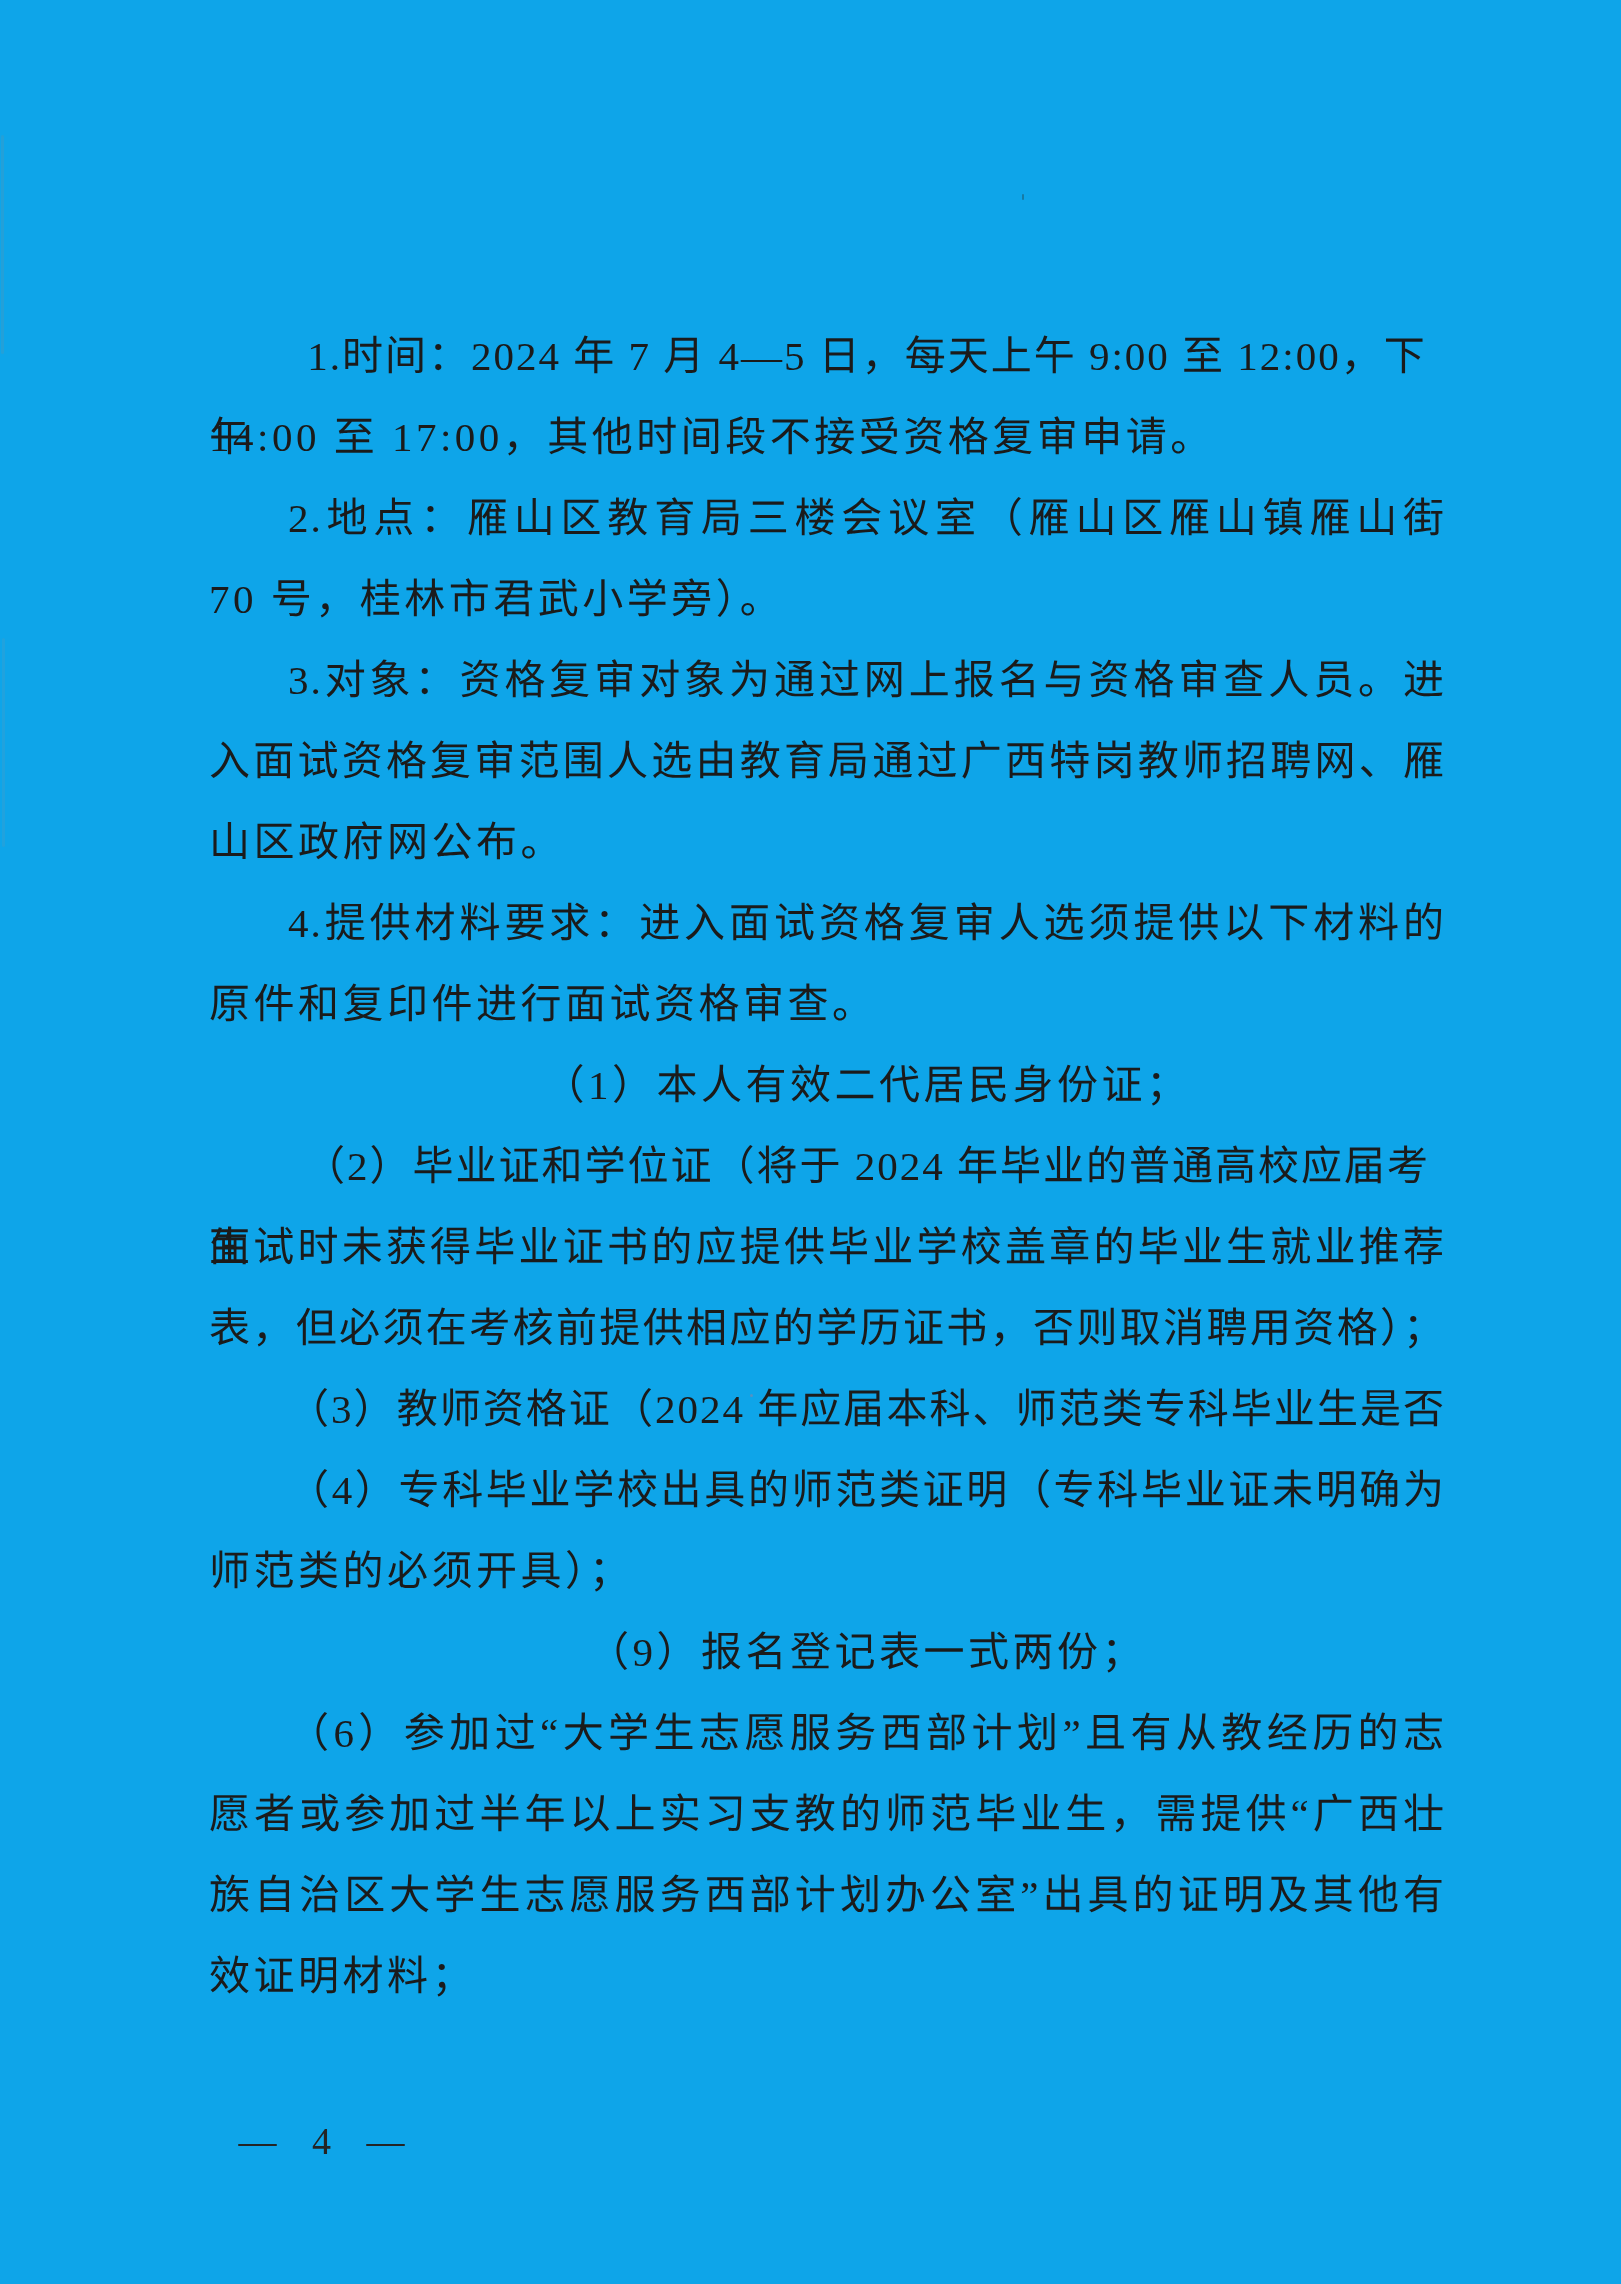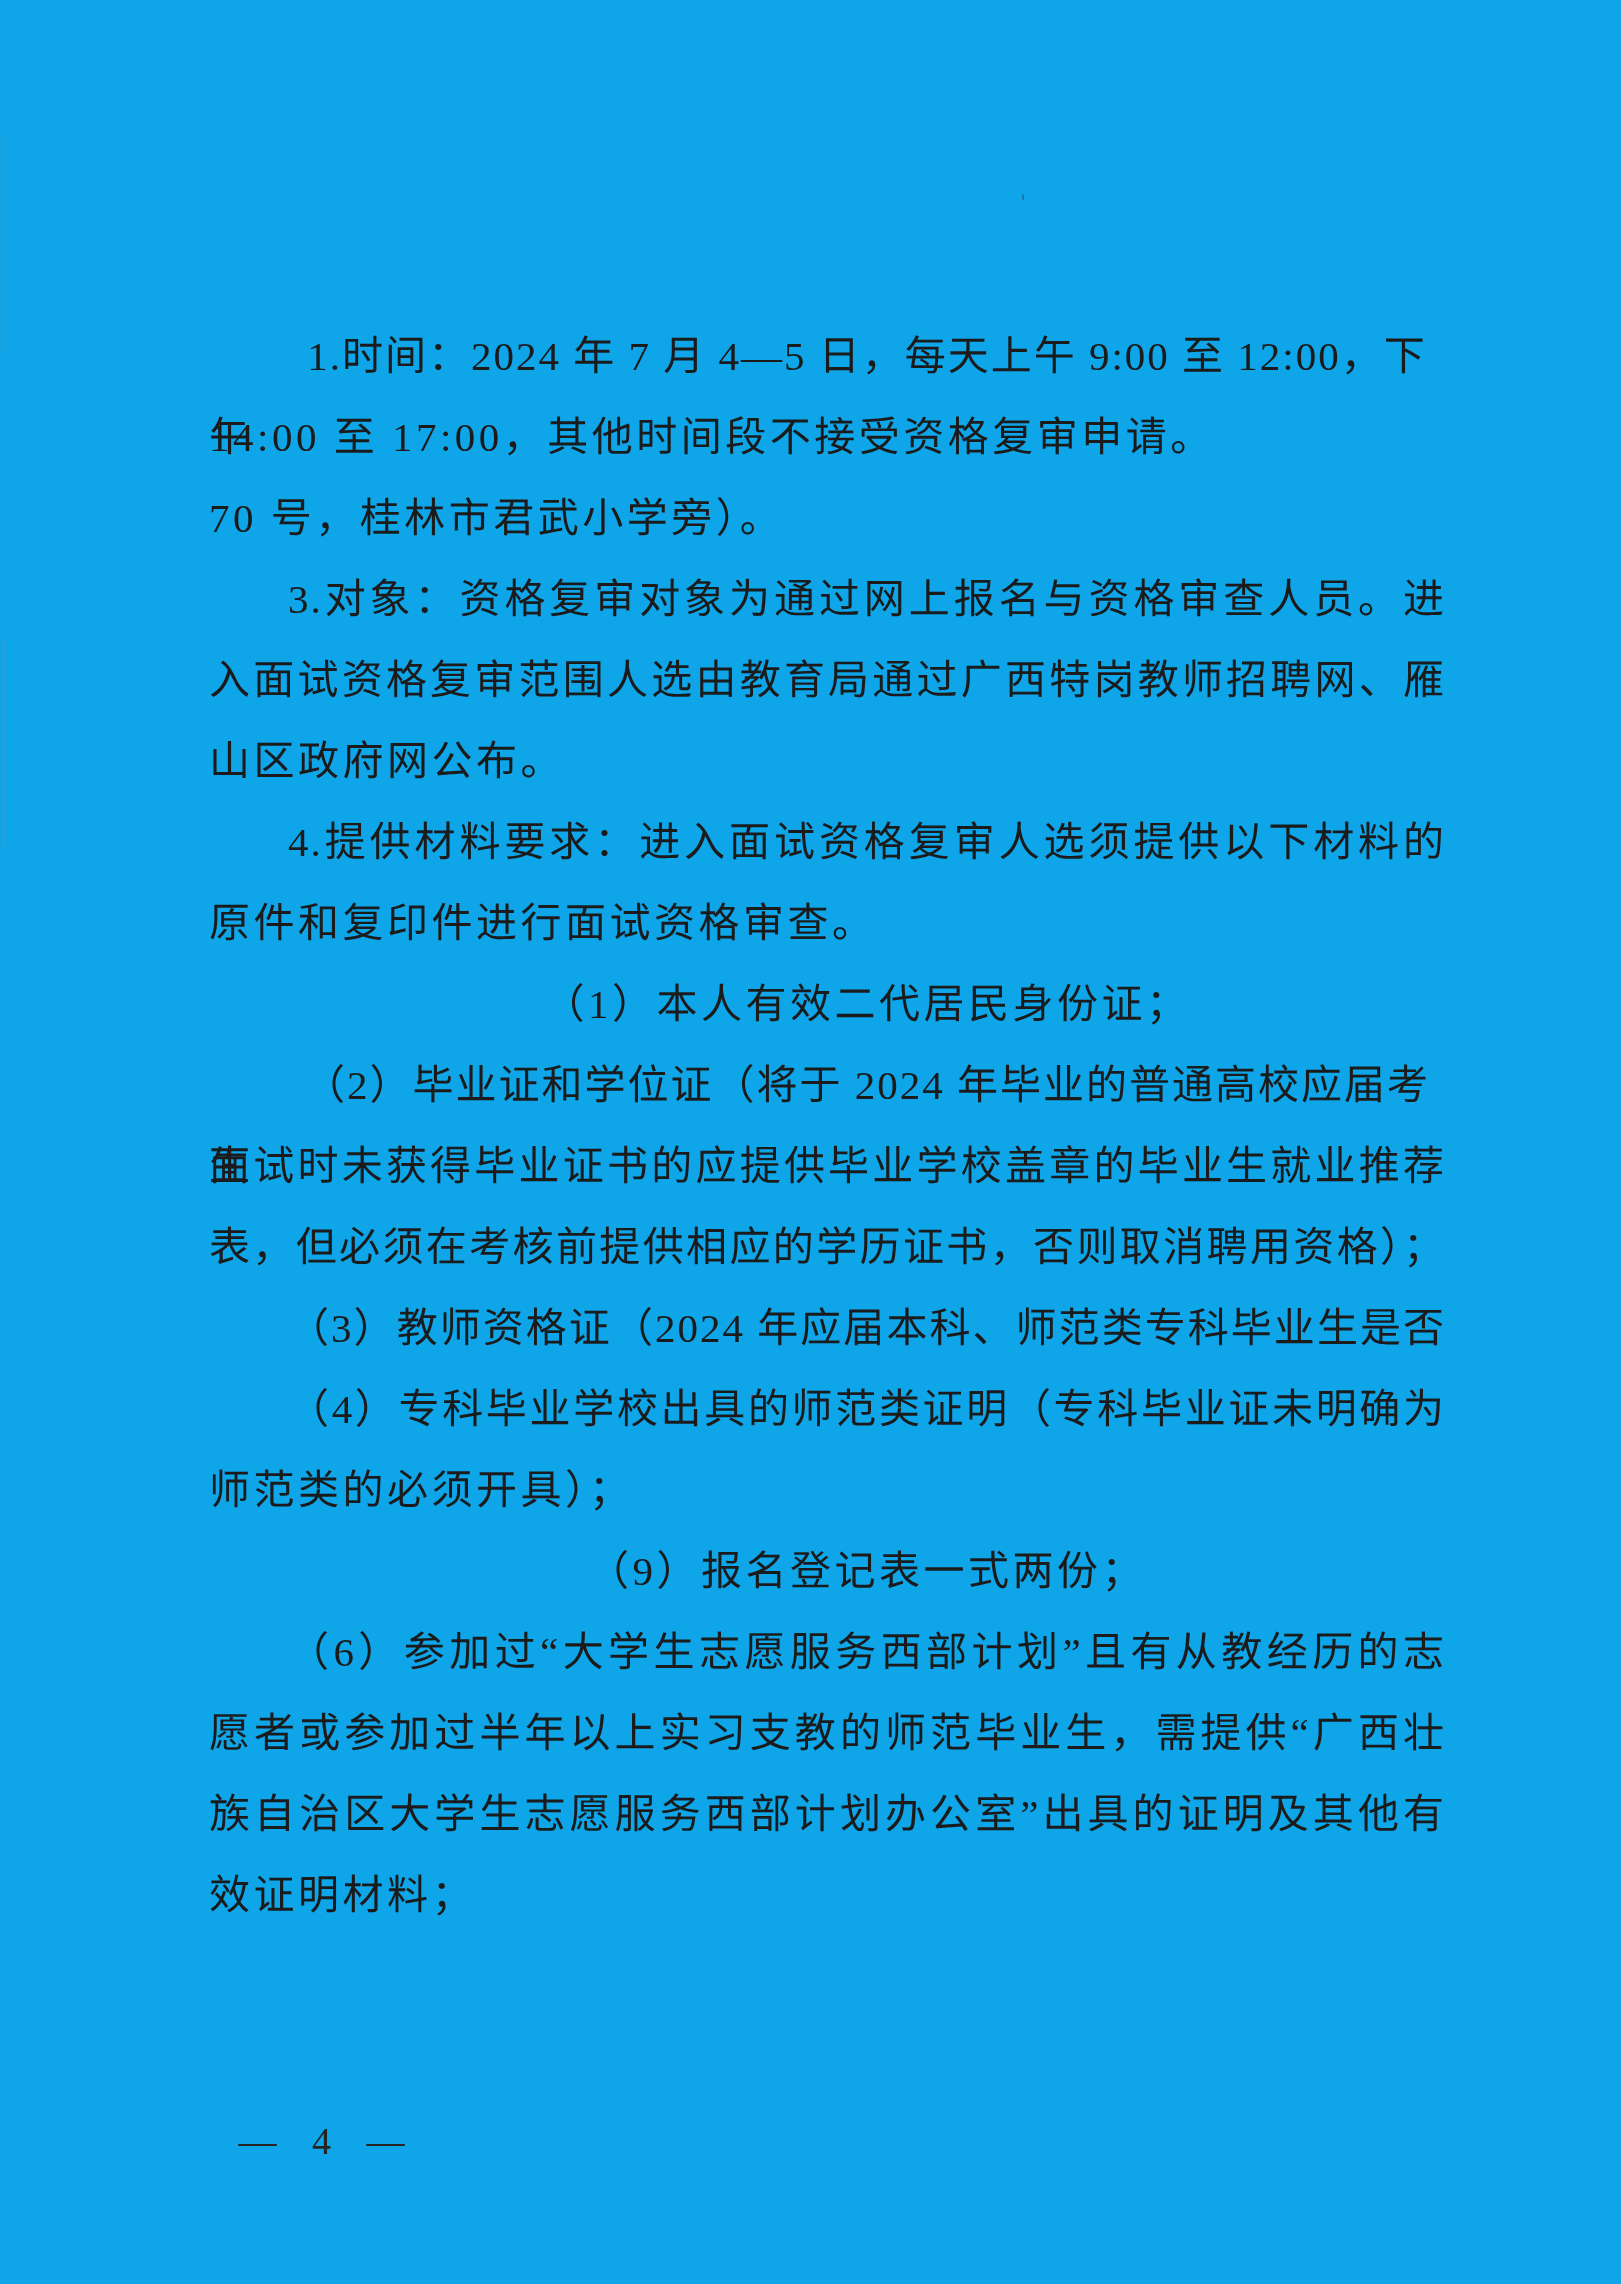--- a/index.html
+++ b/index.html
@@ -46,20 +46,21 @@
     background: rgba(190,120,140,0.40); border-radius: 50%; }
 </style>
 </head>
 <body>
 
 <div class="page">
 
   <div class="text-block">
     <div class="line indent full">1.时间：2024 年 7 月 4—5 日，每天上午 9:00 至 12:00，下午</div>
     <div class="line">14:00 至 17:00，其他时间段不接受资格复审申请。</div>
+    <div class="line indent full">2.地点：雁山区教育局三楼会议室（雁山区雁山镇雁山街</div>
     <div class="line">70 号，桂林市君武小学旁）。</div>
     <div class="line indent full">3.对象：资格复审对象为通过网上报名与资格审查人员。进</div>
     <div class="line full">入面试资格复审范围人选由教育局通过广西特岗教师招聘网、雁</div>
     <div class="line">山区政府网公布。</div>
     <div class="line indent full">4.提供材料要求：进入面试资格复审人选须提供以下材料的</div>
     <div class="line">原件和复印件进行面试资格审查。</div>
     <div class="line indent">（1）本人有效二代居民身份证；</div>
     <div class="line indent full">（2）毕业证和学位证（将于 2024 年毕业的普通高校应届考生</div>
     <div class="line full">面试时未获得毕业证书的应提供毕业学校盖章的毕业生就业推荐</div>
     <div class="line full">表，但必须在考核前提供相应的学历证书，否则取消聘用资格）；</div>

